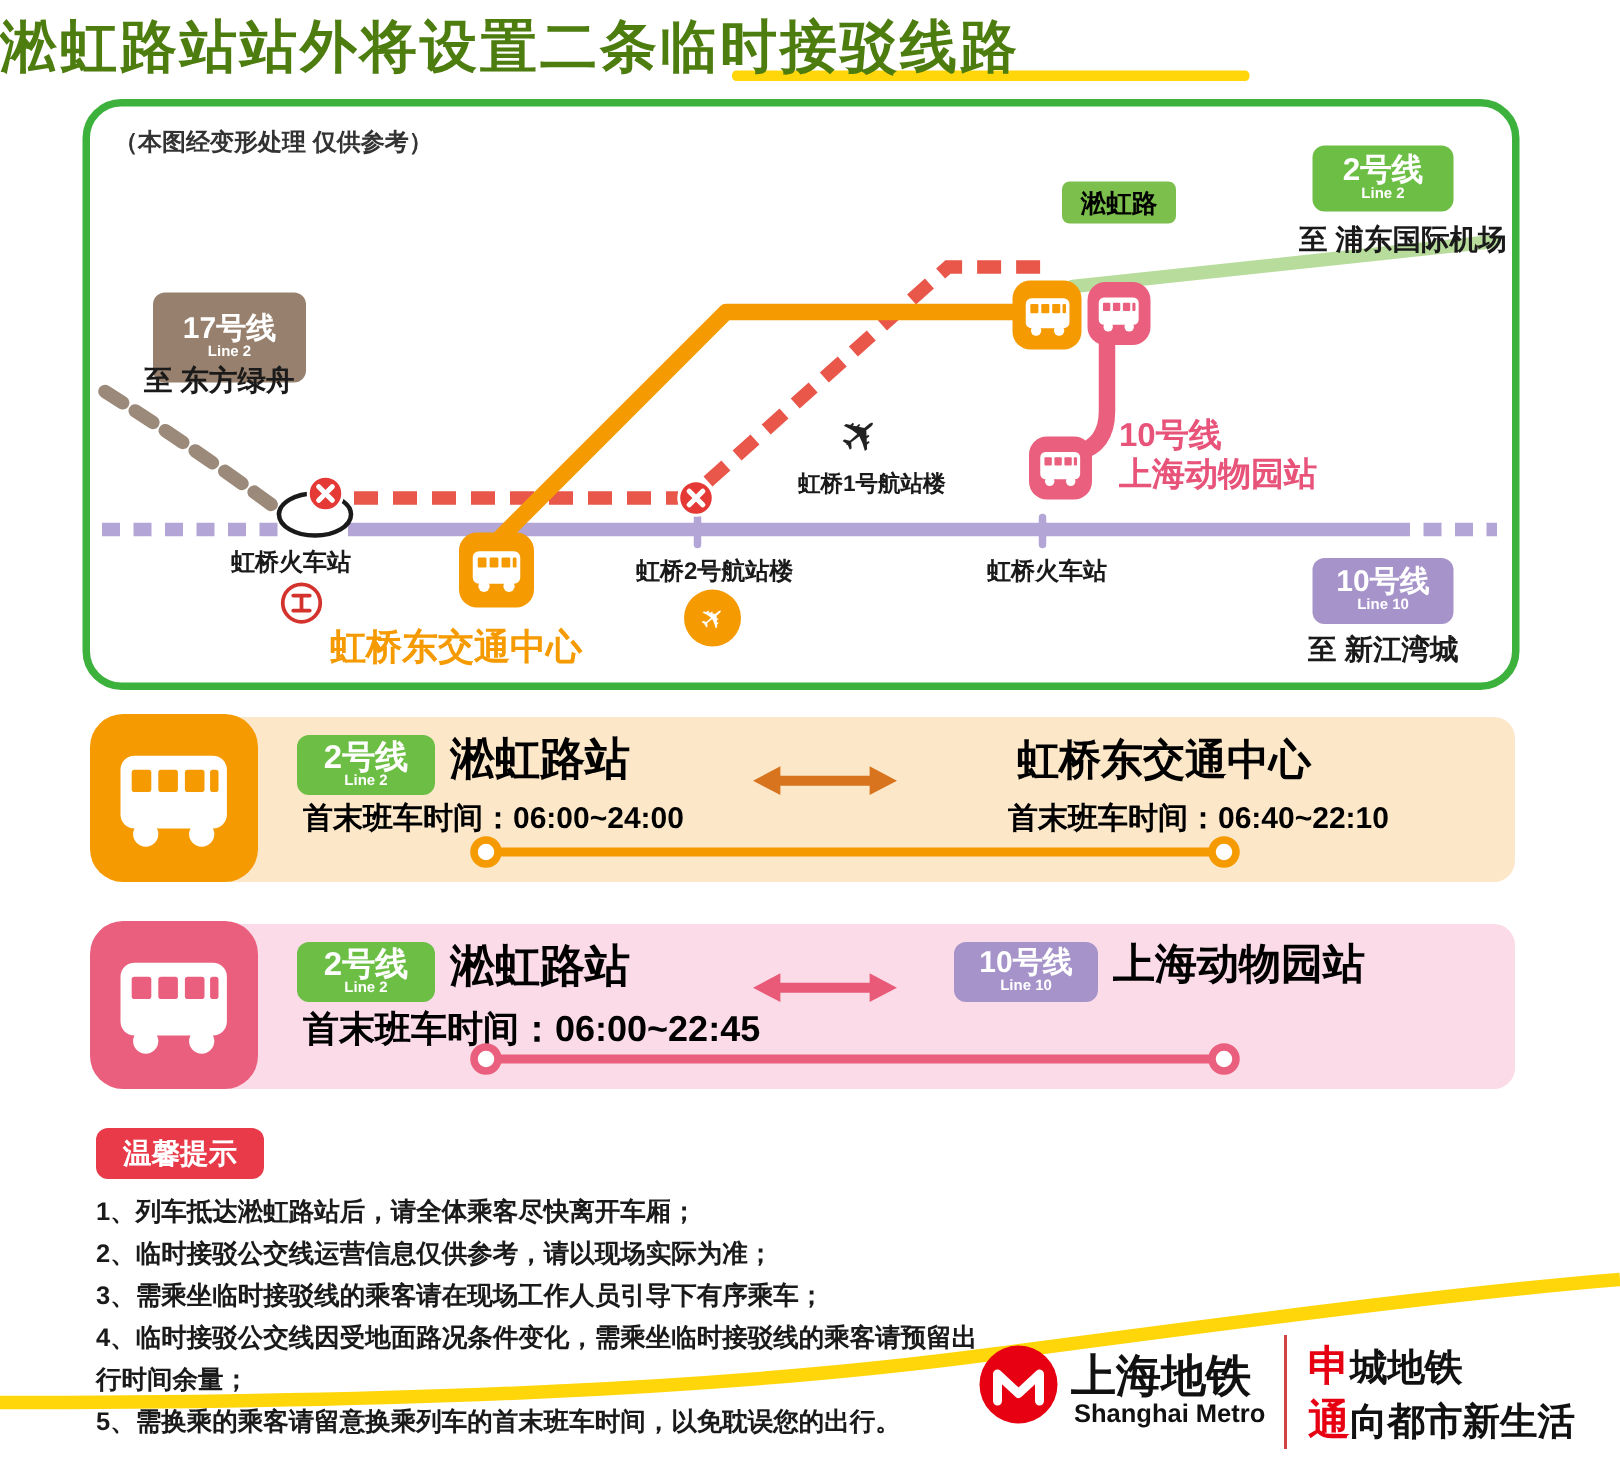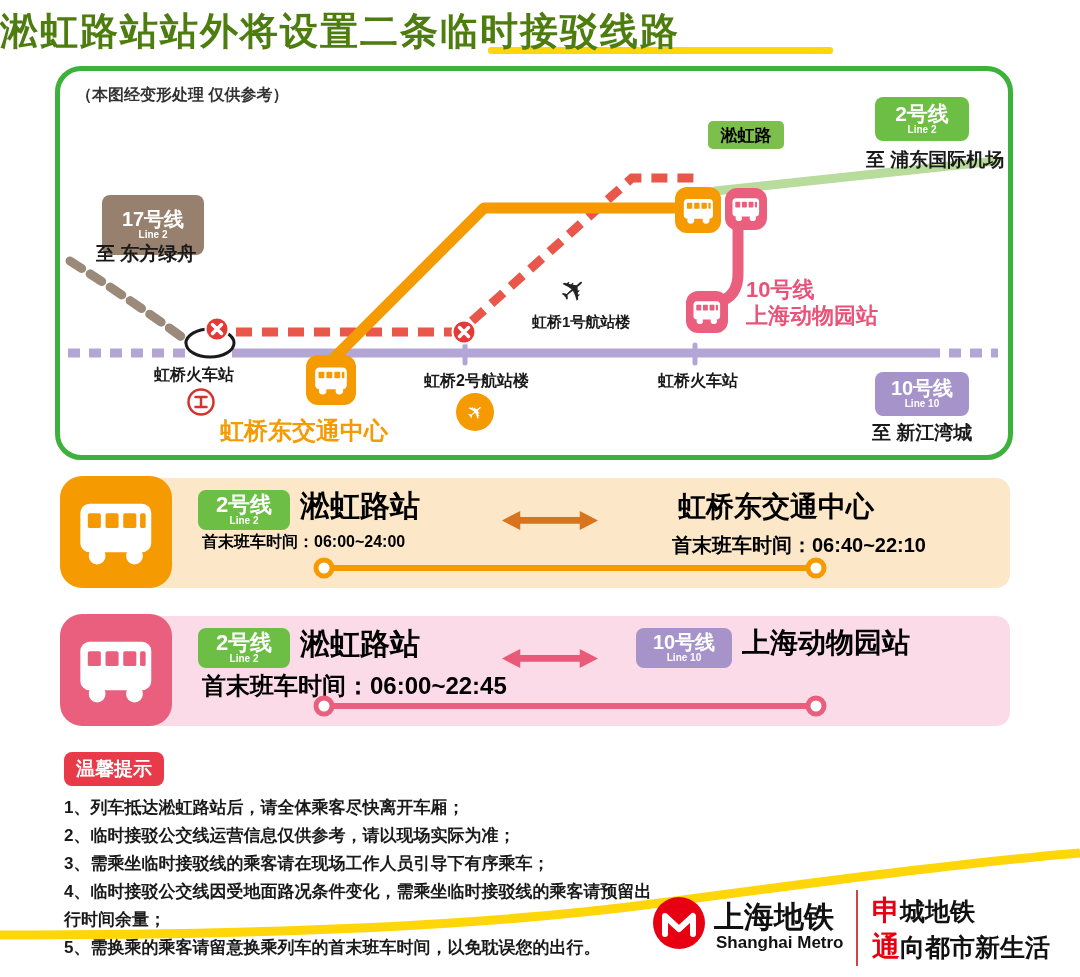--- a/index.html
+++ b/index.html
@@ -45,21 +45,21 @@
 
   
   .card { position:absolute; left:88px; width:922px; height:110px; border-radius:14px; }
   .card1 { top:478px; background:#fce7c9; }
   .card2 { top:616px; background:#fbdbe7; }
   .big-bus { position:absolute; left:60px; width:112px; height:112px; border-radius:22px; }
   .arrow { position:absolute; width:96px; height:26px; }
   .connector { position:absolute; width:520px; height:24px; }
 
   
-  .tips-pill { position:absolute; left:64px; top:752px; width:100px; height:34px;
+  .tips-pill { position:absolute; left:64px; top:752px; width:112px; height:34px;
                background:#e93a4a; color:#fff; font-weight:bold; font-size:19px;
                border-radius:8px; display:flex; align-items:center; justify-content:center; }
   .tips-list { position:absolute; left:64px; top:794px; width:604px; }
   .tip-item { font-size:17px; font-weight:600; color:#1a1a1a; line-height:28px; }
 
   
   .swoosh { position:absolute; left:0; top:835px; width:1080px; height:142px; }
   .logo { position:absolute; left:652px; top:896px; width:54px; height:54px; }
   .brand-cn { position:absolute; left:714px; top:897px; font-size:30px; font-weight:bold; color:#111; }
   .brand-en { position:absolute; left:716px; top:933px; font-size:17px; font-weight:bold; color:#111; }
@@ -215,21 +215,21 @@
         <rect x="37" y="14" width="3" height="8" rx="1" class="win"></rect>
       <circle cx="14" cy="37" r="4.5" fill="#fff"></circle>
         <circle cx="34" cy="37" r="4.5" fill="#fff"></circle>
       </svg>
   </div>
   <div class="badge green" style="left:198px;top:490px;width:92px;height:40px;">
     <span class="b-name" style="font-size:22px">2号线</span>
     <span class="b-sub">Line 2</span>
   </div>
   <div class="abs st-name" style="left:300px;top:486px;font-size:30px;font-weight:bold;">淞虹路站</div>
-  <div class="abs st-time" style="left:202px;top:532px;font-size:16px;font-weight:bold;">首末班车时间：06:00~24:00</div>
+  <div class="abs st-time" style="left:202px;top:532px;font-size:20px;font-weight:bold;">首末班车时间：06:00~24:00</div>
   <div class="arrow" style="left:502px;top:508px;color:#d8731e;">
     <svg viewBox="0 0 100 26">
         <line x1="15" y1="13" x2="85" y2="13" stroke="currentColor" stroke-width="7"></line>
     <polygon points="0,13 19,3 19,23" fill="currentColor"></polygon>
         <polygon points="100,13 81,3 81,23" fill="currentColor"></polygon>
       </svg>
   </div>
   <div class="abs st-name" style="left:678px;top:488px;font-size:28px;font-weight:bold;">虹桥东交通中心</div>
   <div class="abs st-time" style="left:672px;top:532px;font-size:20px;font-weight:bold;">首末班车时间：06:40~22:10</div>
   <div class="connector" style="left:310px;top:556px;">

